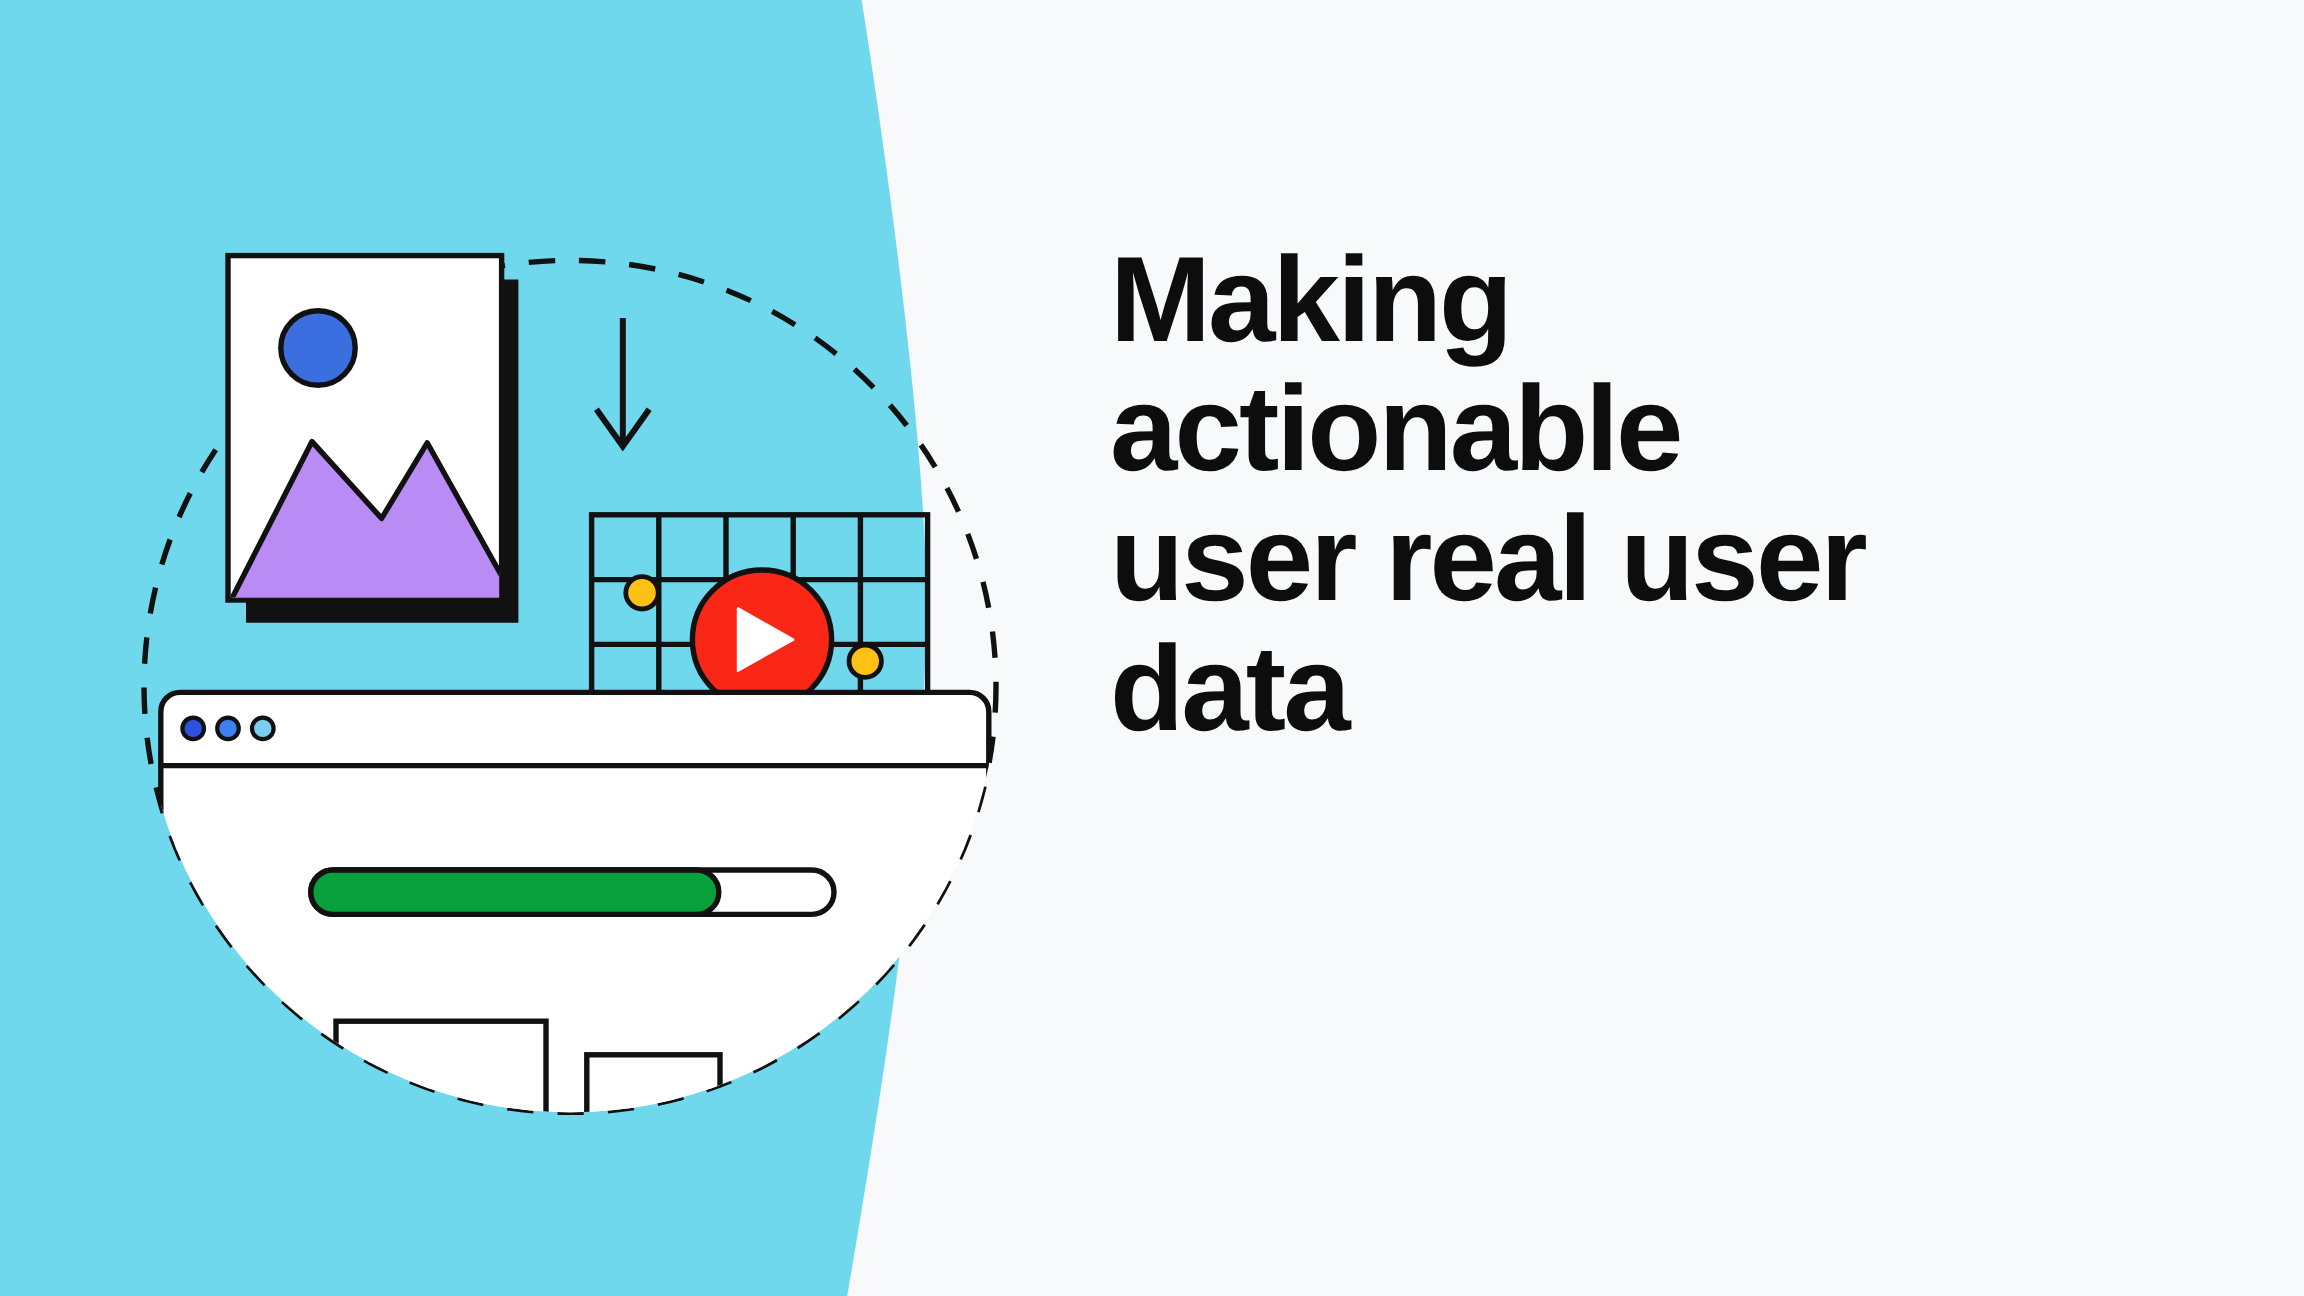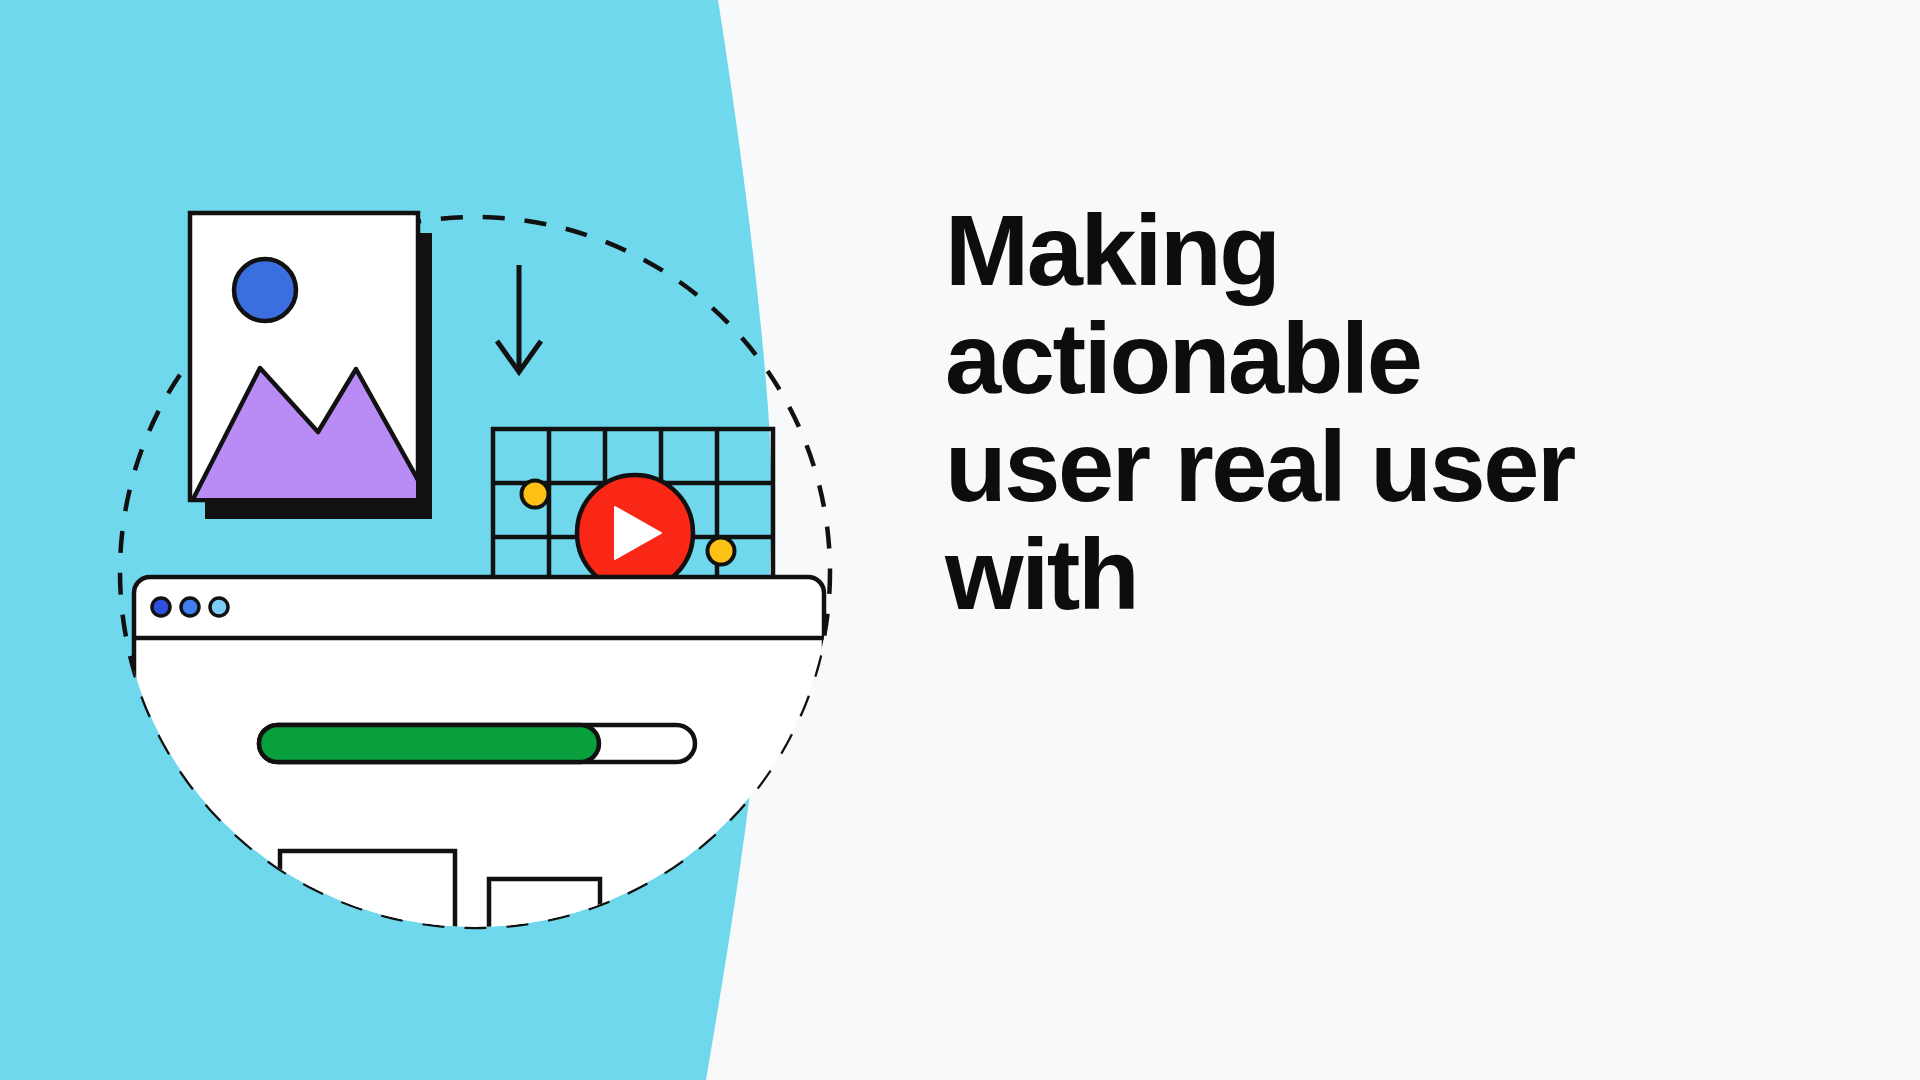--- a/index.html
+++ b/index.html
@@ -21,21 +21,21 @@
     display:block;
   }
   .illus-svg {
     position:absolute;
     left:0; top:0;
     width:1920px; height:1080px;
     display:block;
   }
   .title-block {
     position:absolute;
-    left:945px;
+    left:925px;
     top:196px;
     width:880px;
   }
   .title-line {
     font-family:"Liberation Sans", sans-serif;
     font-weight:700;
     font-size:101px;
     line-height:108px;
     letter-spacing:-2.4px;
     color:#0d0d0d;
@@ -112,16 +112,16 @@
 
       <rect x="280" y="851" width="175" height="110" fill="#ffffff" stroke="#111111" stroke-width="4.5"></rect>
       <rect x="489" y="879" width="111" height="82" fill="#ffffff" stroke="#111111" stroke-width="4.5"></rect>
     </g>
   </svg>
 
   <div class="title-block">
     <div class="title-line">Making</div>
     <div class="title-line">actionable</div>
     <div class="title-line">user real user</div>
-    <div class="title-line">with</div>
+    <div class="title-line">data</div>
   </div>
 
 </div>
 
 </body></html>

